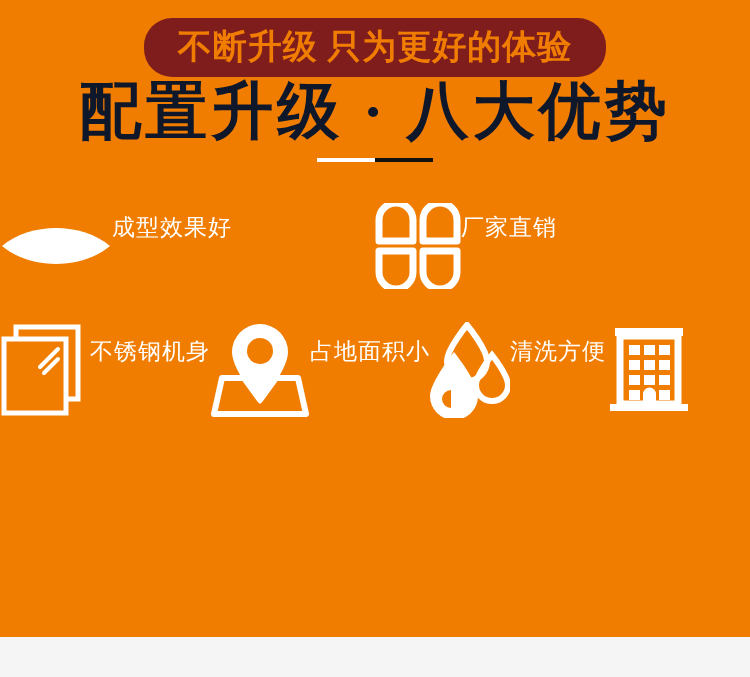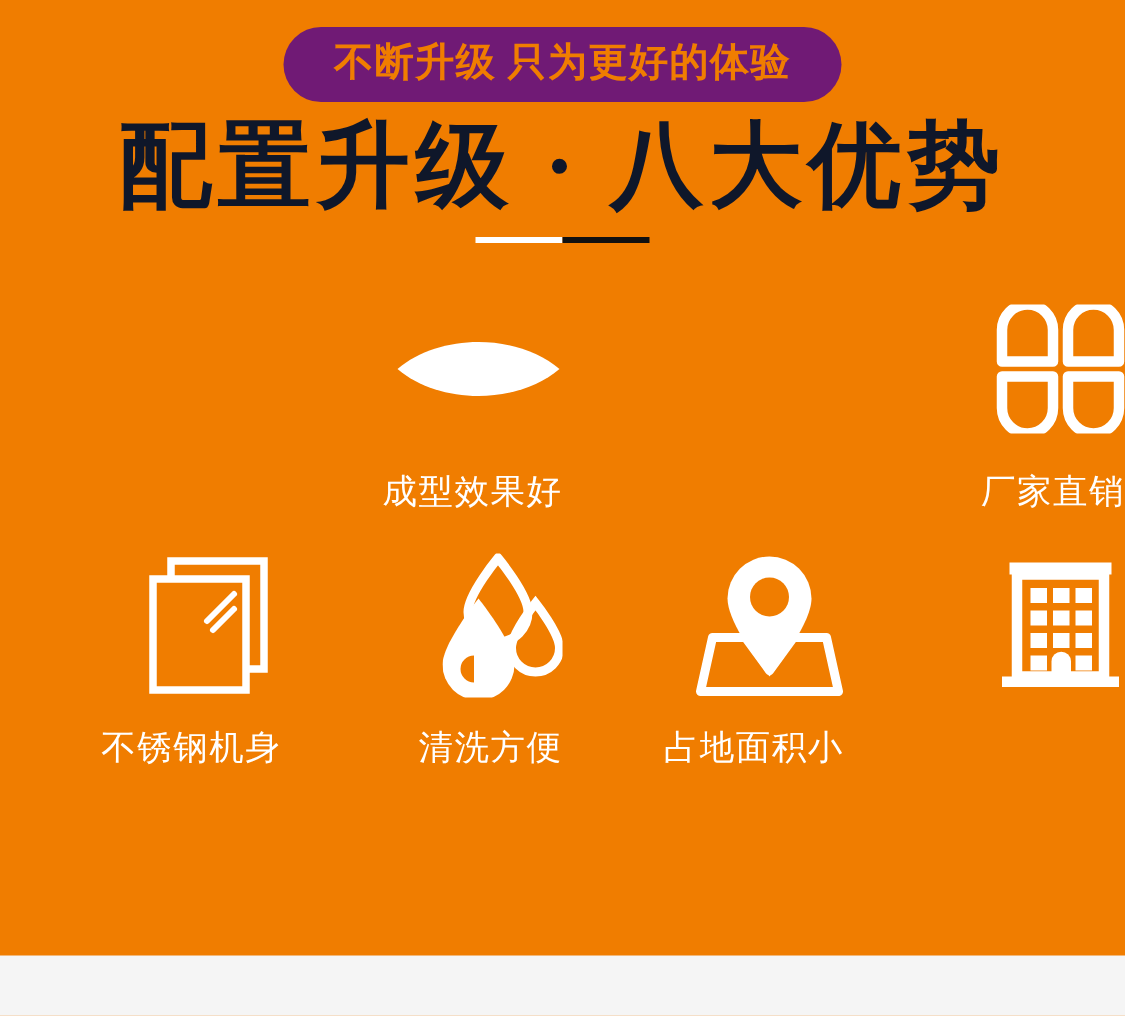--- a/index.html
+++ b/index.html
@@ -31,25 +31,25 @@
   
   .badge-wrap {
     position: absolute;
     top: 18px;
     left: 0;
     width: 750px;
     display: flex;
     justify-content: center;
   }
   .badge {
-    background: #701a75;
+    background: #7f1d1d;
     color: #F07D00;
     border-radius: 28px;
     padding: 9px 34px 11px 34px;
-    font-size: 26px;
+    font-size: 34px;
     font-weight: 700;
     letter-spacing: 1px;
     line-height: 1.15;
     white-space: nowrap;
   }
 
   
   .title {
     position: absolute;
     top: 76px;
@@ -84,22 +84,22 @@
   }
   .row {
     display: flex;
     width: 750px;
   }
   .row.row-2 { margin-top: 24px; }
 
   .cell {
     flex: 1 1 0;
     display: flex;
-    flex-direction: column;
-    align-items: flex-end;
+    flex-direction: row;
+    align-items: flex-start;
     font-family: Liberation Mono, monospace;
   }
   .icon-box {
     height: 100px;
     display: flex;
     align-items: center;
     justify-content: center;
   }
   .cell-label {
     margin-top: 16px;
@@ -167,39 +167,39 @@
               <line x1="40" y1="44" x2="58" y2="26"></line>
               <line x1="44" y1="50" x2="58" y2="36"></line>
             </g>
           </svg>
         </div>
         <div class="cell-label">不锈钢机身</div>
       </div>
 
       <div class="cell">
         <div class="icon-box">
+          <svg width="100" height="96" viewBox="0 0 100 96">
+            <path d="M12 56 L34 56 L50 78 L66 56 L88 56 L96 92 L4 92 Z" fill="none" stroke="#ffffff" stroke-width="6" stroke-linejoin="round"></path>
+            <path d="M50 2 A28 28 0 0 1 78 30 C 78 48, 50 82, 50 82 C 50 82, 22 48, 22 30 A28 28 0 0 1 50 2 Z" fill="#ffffff"></path>
+            <circle cx="50" cy="29" r="13" fill="#F07D00"></circle>
+          </svg>
+        </div>
+        <div class="cell-label">占地面积小</div>
+      </div>
+
+      <div class="cell">
+        <div class="icon-box">
           <svg width="80" height="96" viewBox="0 0 80 96">
             <path d="M37 3 C 37 3, 57 27, 57 39 A20 20 0 0 1 17 39 C 17 27, 37 3, 37 3 Z" fill="none" stroke="#ffffff" stroke-width="6"></path>
             <path d="M62 33 C 62 33, 78 53, 78 63 A16 16 0 0 1 46 63 C 46 53, 62 33, 62 33 Z" fill="none" stroke="#ffffff" stroke-width="6"></path>
             <path d="M24 30 C 24 30, 48 60, 48 74 A24 24 0 0 1 0 74 C 0 60, 24 30, 24 30 Z" fill="#ffffff"></path>
             <path d="M21 68 A9 9 0 0 0 21 86 L21 78 Z" fill="#F07D00"></path>
           </svg>
         </div>
         <div class="cell-label">清洗方便</div>
-      </div>
-
-      <div class="cell">
-        <div class="icon-box">
-          <svg width="100" height="96" viewBox="0 0 100 96">
-            <path d="M12 56 L34 56 L50 78 L66 56 L88 56 L96 92 L4 92 Z" fill="none" stroke="#ffffff" stroke-width="6" stroke-linejoin="round"></path>
-            <path d="M50 2 A28 28 0 0 1 78 30 C 78 48, 50 82, 50 82 C 50 82, 22 48, 22 30 A28 28 0 0 1 50 2 Z" fill="#ffffff"></path>
-            <circle cx="50" cy="29" r="13" fill="#F07D00"></circle>
-          </svg>
-        </div>
-        <div class="cell-label">占地面积小</div>
       </div>
 
       <div class="cell">
         <div class="icon-box">
           <svg width="86" height="88" viewBox="0 0 86 88">
             <rect x="9" y="2" width="68" height="8" fill="#ffffff"></rect>
             <rect x="14" y="10" width="58" height="68" fill="none" stroke="#ffffff" stroke-width="7"></rect>
             <rect x="4" y="78" width="78" height="7" fill="#ffffff"></rect>
             <g fill="#ffffff">
               <rect x="23" y="19" width="11" height="10"></rect>

